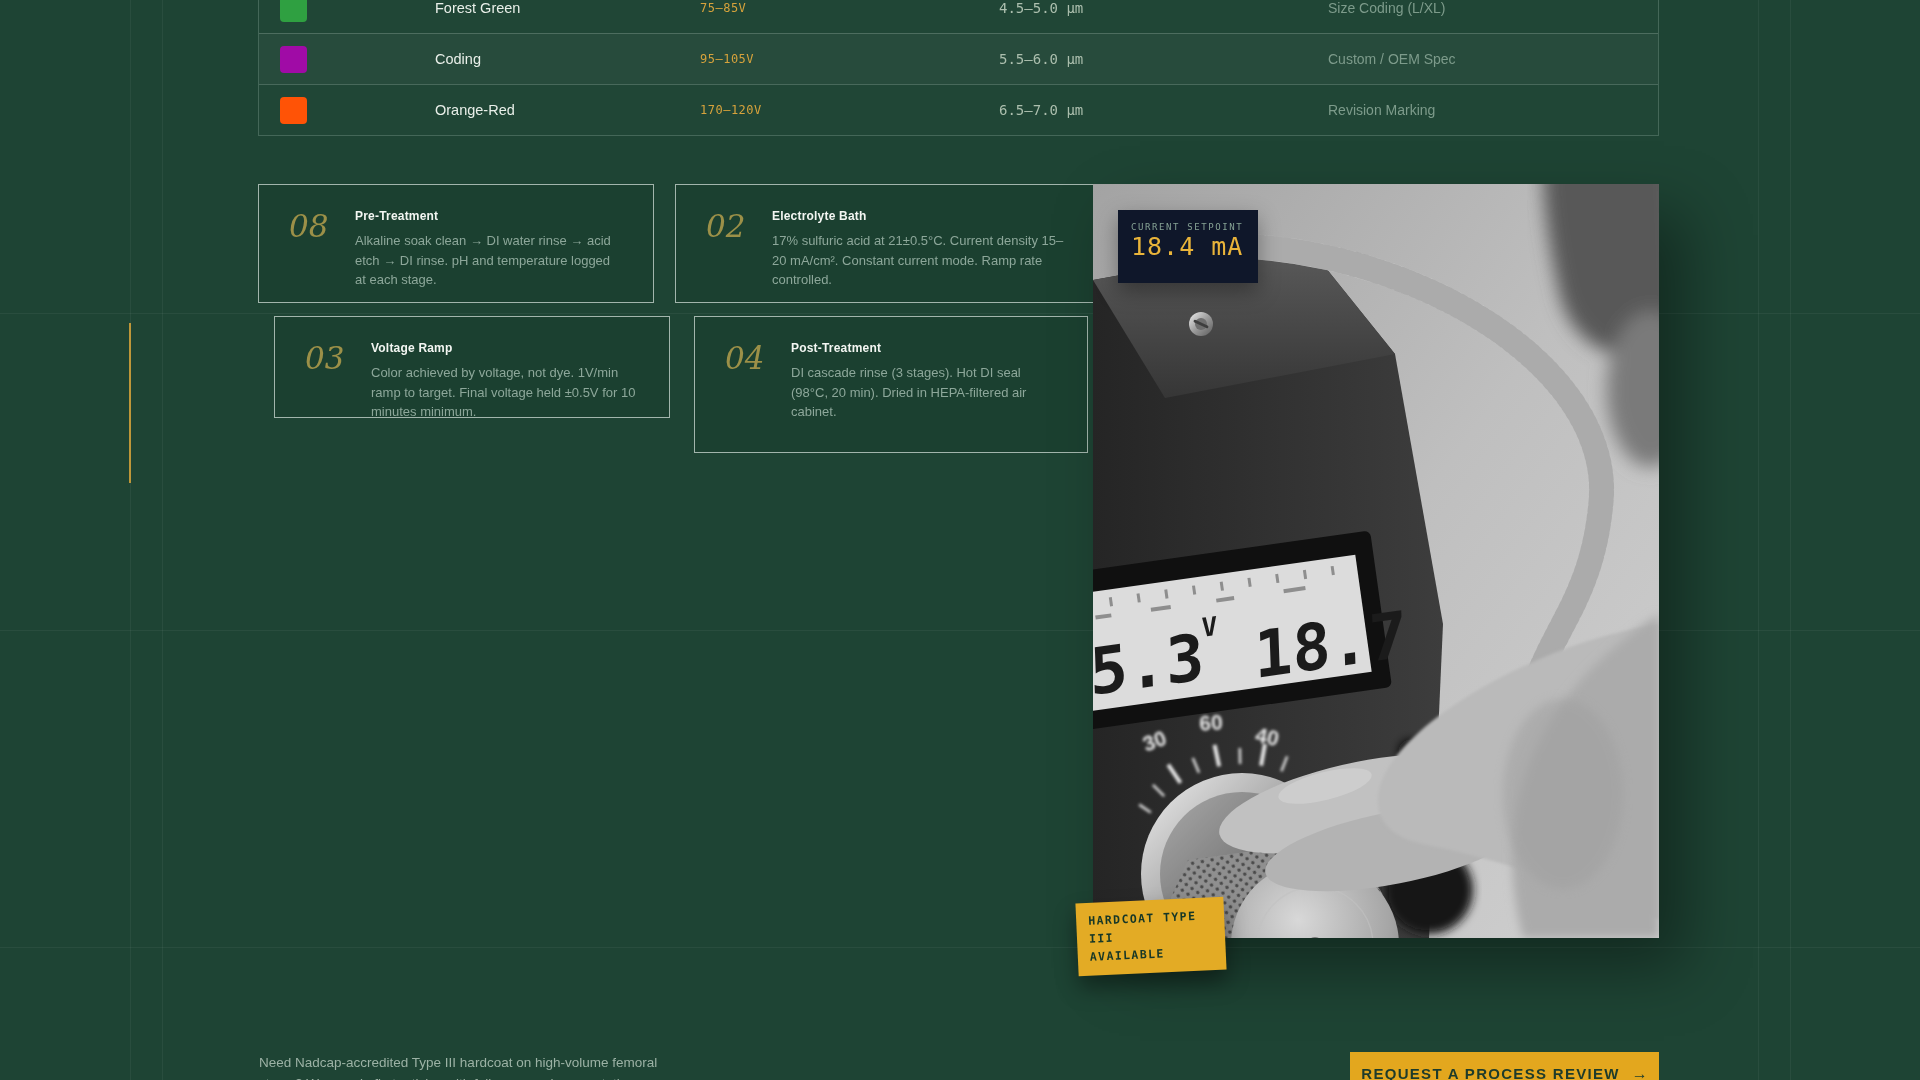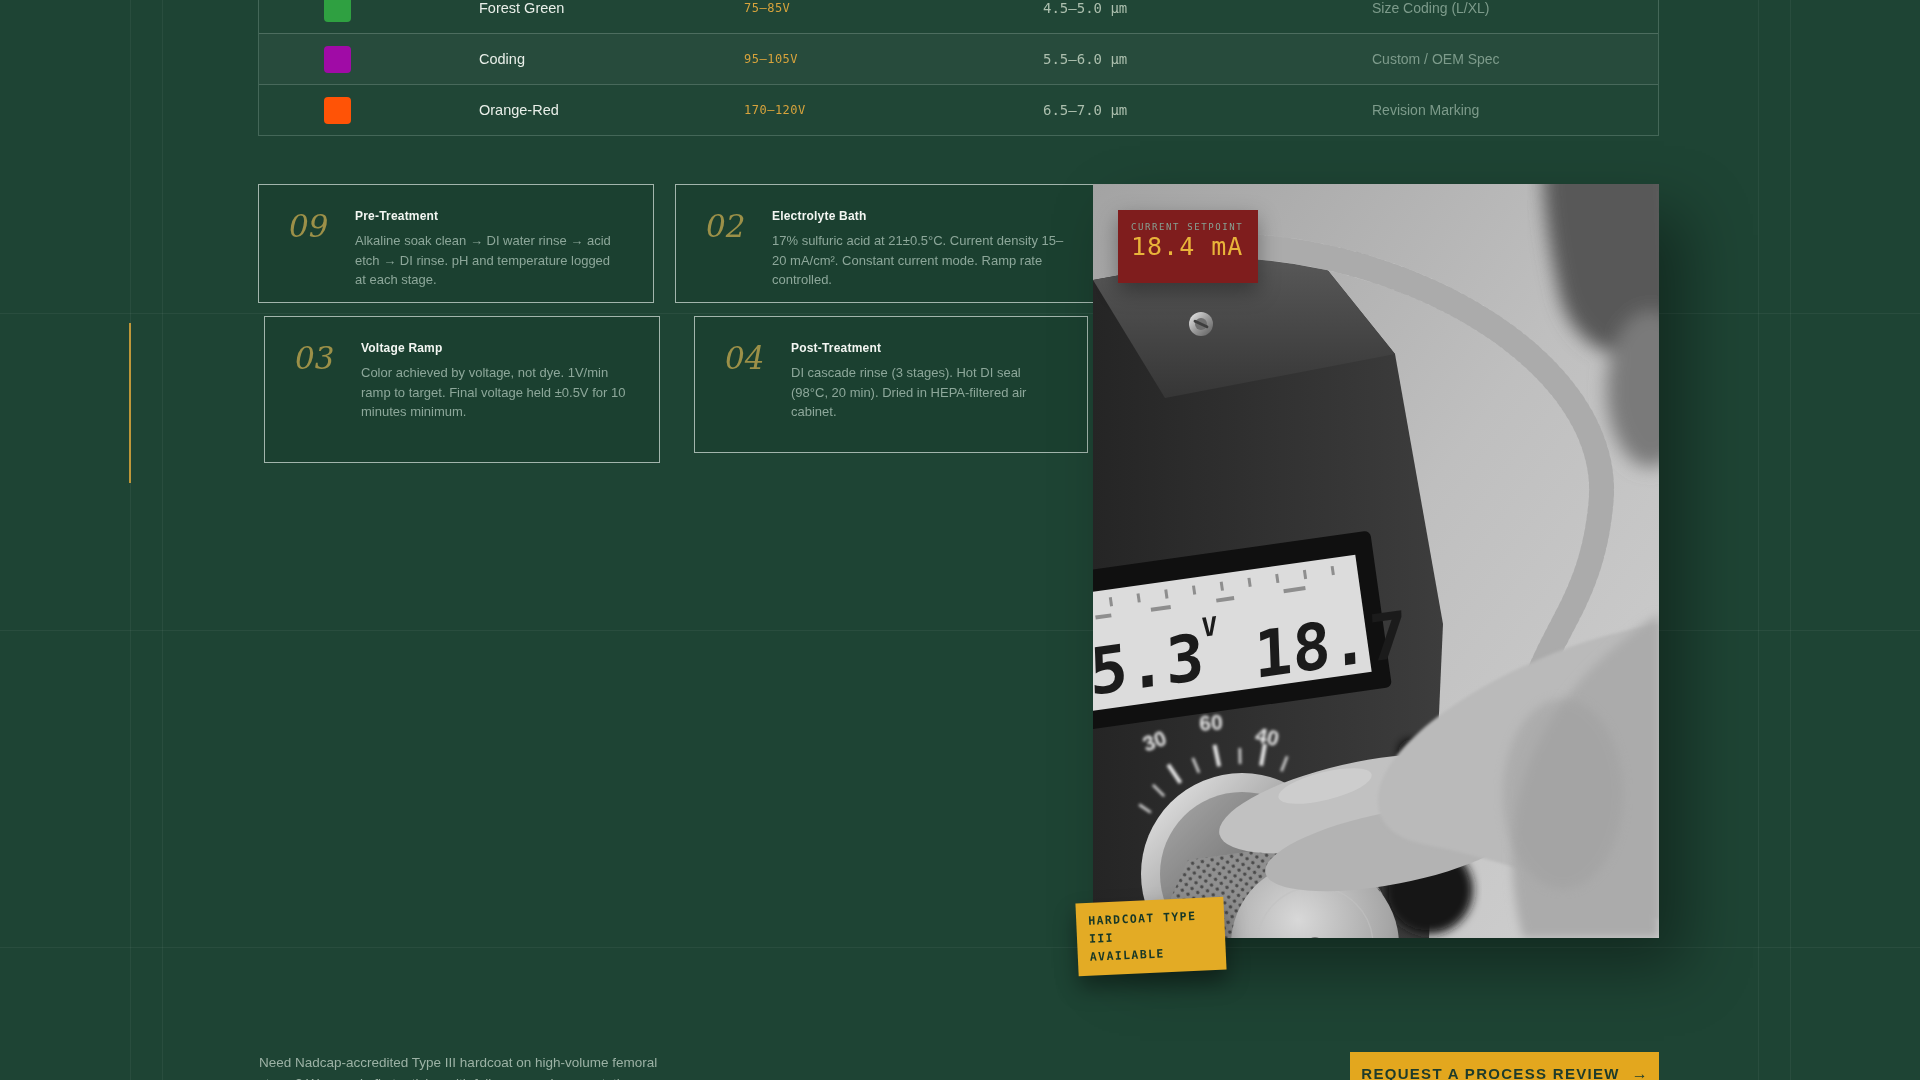--- a/index.html
+++ b/index.html
@@ -14,38 +14,38 @@
   .accent-tick{position:absolute;width:2px;background:rgba(217,165,58,0.85);}
 
   
   .spec-table{position:absolute;left:258px;top:-17px;width:1401px;box-sizing:border-box;
     border:1px solid rgba(216,233,224,0.2);border-top:none;background:rgba(255,255,255,0.012);}
   .spec-row{position:relative;height:50px;display:grid;
     grid-template-columns:176px 265px 299px 329px 1fr;align-items:center;}
   .spec-row + .spec-row{border-top:1px solid rgba(216,233,224,0.22);}
   .spec-row.striped{background:rgba(255,255,255,0.032);}
   .swatch{display:block;margin-left:21px;width:27px;height:27px;border-radius:4px;}
-  .cell{white-space:nowrap;margin-left:44px;}
+  .cell{white-space:nowrap;}
   .cell.name{color:#e9efe9;font-size:14.5px;}
   .cell.volt{font-family:"DejaVu Sans Mono",monospace;color:#d7a33c;font-size:12px;letter-spacing:.5px;}
   .cell.thick{font-family:"DejaVu Sans Mono",monospace;color:#acbfae;font-size:14px;}
   .cell.app{color:#7d9b8b;font-size:14px;}
 
   
   .card{position:absolute;background:#1b4030;border:1px solid rgba(235,245,239,0.65);
     display:flex;gap:20px;padding:24px 30px;box-sizing:border-box;}
   .card-num{font-family:"DejaVu Serif",serif;font-style:italic;font-size:31px;
     color:#9c9048;line-height:1.1;min-width:46px;}
   .card h3{margin:0 0 8px;font-size:12px;color:#f3f6f2;letter-spacing:.2px;}
   .card p{margin:0;font-size:13px;line-height:1.5;color:#8da79a;max-width:292px;}
 
   
   .photo{position:absolute;left:1093px;top:184px;width:566px;height:754px;
     box-shadow:26px 30px 60px rgba(0,0,0,0.38);display:block;}
-  .badge{position:absolute;left:1118px;top:210px;width:140px;height:73px;background:#7f1d1d;
+  .badge{position:absolute;left:1118px;top:210px;width:140px;height:73px;background:#0f172a;
     box-sizing:border-box;padding:12px 13px;box-shadow:0 8px 20px rgba(0,0,0,0.35);}
   .badge-label{font-family:"DejaVu Sans Mono",monospace;font-size:9px;letter-spacing:1.6px;
     color:#86a294;white-space:nowrap;}
   .badge-value{font-family:"DejaVu Sans Mono",monospace;font-size:25px;
     letter-spacing:1px;color:#e9b43a;white-space:nowrap;}
   .tag{position:absolute;left:1077px;top:900px;width:148px;box-sizing:border-box;
     background:#e3ab25;color:#163727;font-family:"DejaVu Sans Mono",monospace;font-weight:bold;
     font-size:11.5px;letter-spacing:1.4px;line-height:1.55;padding:10px 12px;
     transform:rotate(-2.6deg);box-shadow:0 12px 22px rgba(0,0,0,0.4);}
 
@@ -96,34 +96,34 @@
           <span class="swatch" style="background-color: rgb(255, 83, 6);"></span>
         </div>
       <div class="cell name">Orange-Red</div>
       <div class="cell volt">170–120V</div>
       <div class="cell thick">6.5–7.0 µm</div>
       <div class="cell app">Revision Marking</div>
     </div>
   </div>
 
   <div class="card" style="left:258px;top:184px;width:396px;height:119px">
-    <span class="card-num">09</span>
+    <span class="card-num">08</span>
     <div>
       <h3>Pre-Treatment</h3>
       <p>Alkaline soak clean → DI water rinse → acid etch → DI rinse. pH and temperature logged at each stage.</p>
     </div>
   </div>
   <div class="card" style="left:675px;top:184px;width:428px;height:119px">
     <span class="card-num">02</span>
     <div>
       <h3>Electrolyte Bath</h3>
       <p>17% sulfuric acid at 21±0.5°C. Current density 15–20 mA/cm². Constant current mode. Ramp rate controlled.</p>
     </div>
   </div>
-  <div class="card" style="left:264px;top:316px;width:396px;height:147px">
+  <div class="card" style="left:274px;top:316px;width:396px;height:102px">
     <span class="card-num">03</span>
     <div>
       <h3>Voltage Ramp</h3>
       <p>Color achieved by voltage, not dye. 1V/min ramp to target. Final voltage held ±0.5V for 10 minutes minimum.</p>
     </div>
   </div>
   <div class="card" style="left:694px;top:316px;width:394px;height:137px">
     <span class="card-num">04</span>
     <div>
       <h3>Post-Treatment</h3>

